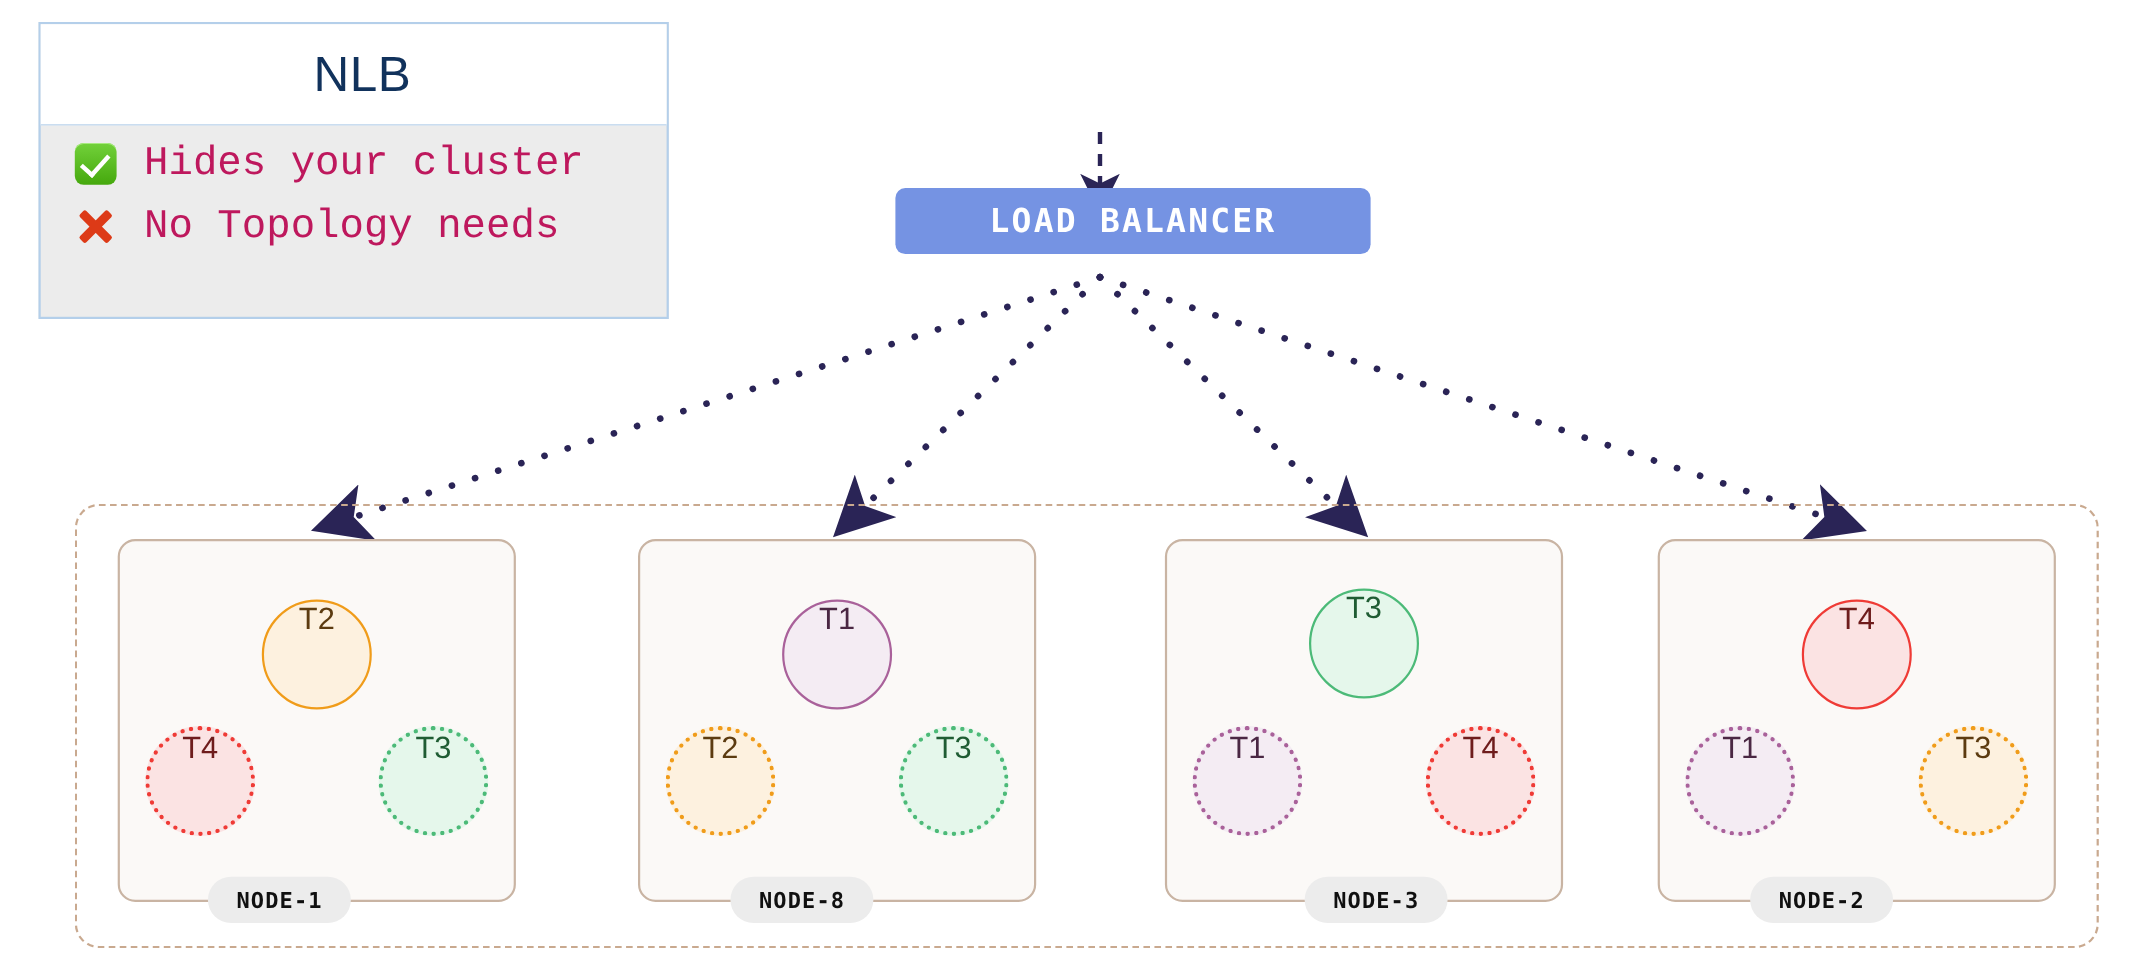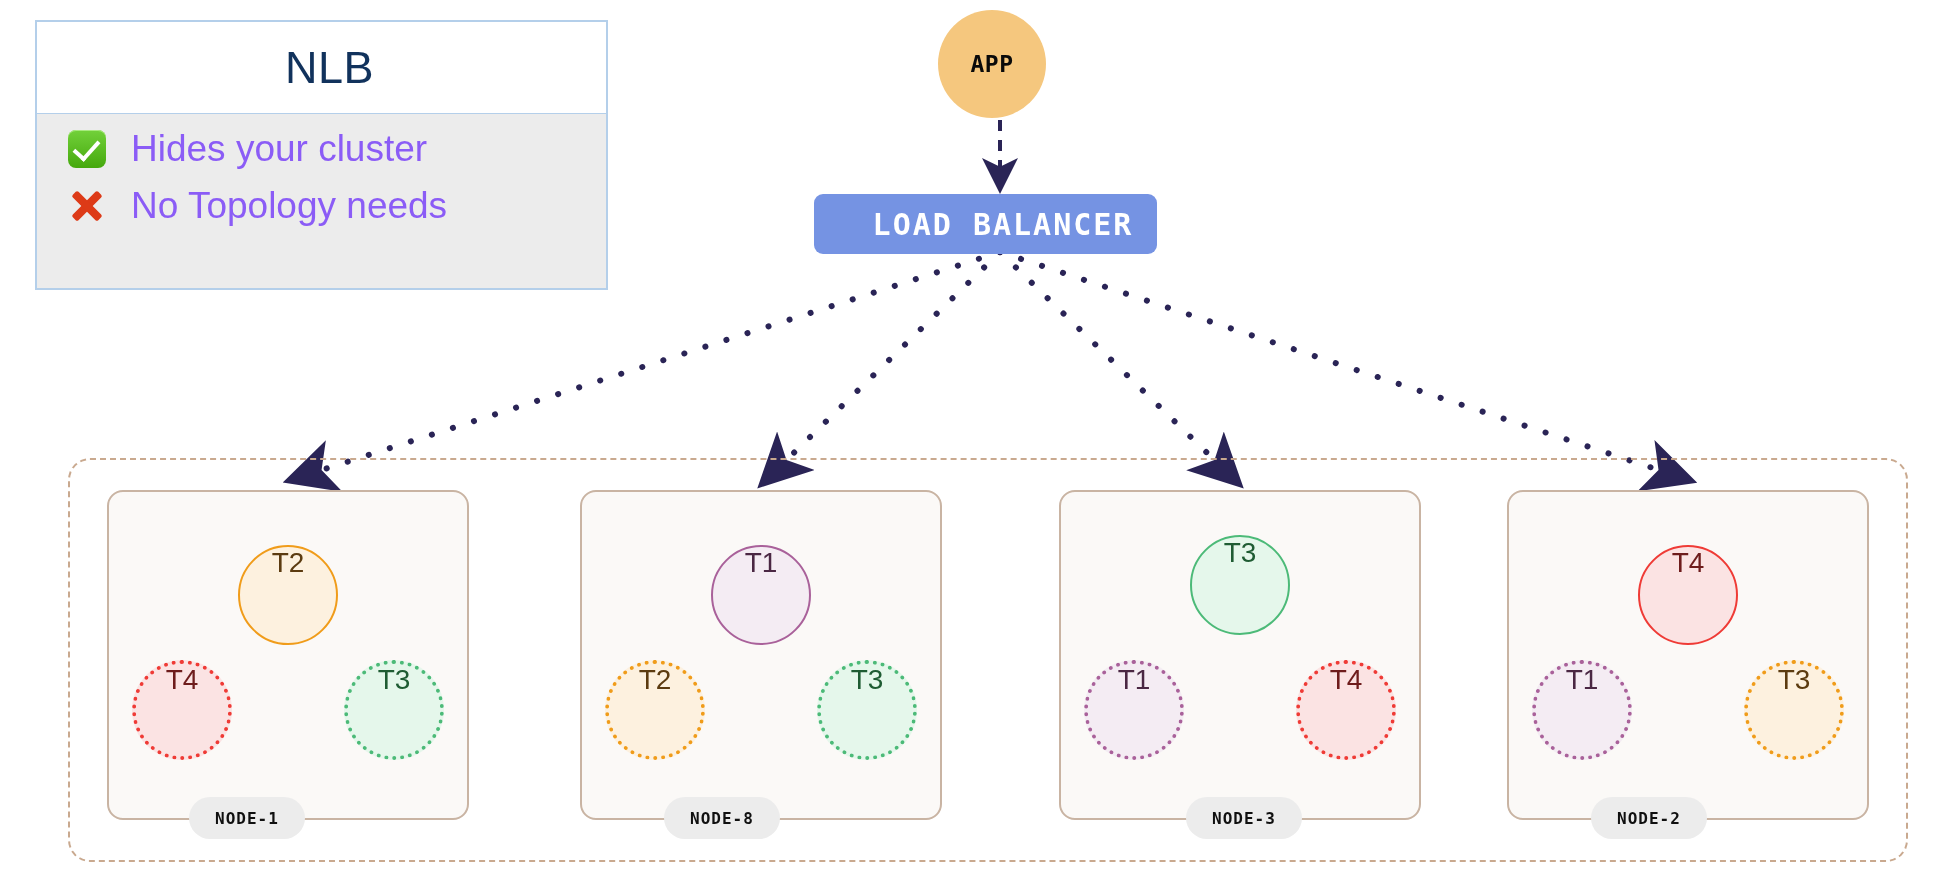--- a/index.html
+++ b/index.html
@@ -30,21 +30,21 @@
     font-size:45px;color:#11325c;letter-spacing:.5px;
   }
   #legend-list{padding:6px 0 0 22px;}
   .legend-row{
     display:flex;align-items:center;height:57px;
   }
   .legend-ico{
     width:56px;min-width:56px;display:flex;align-items:center;justify-content:center;
   }
   .legend-text{
-    font-size:37px;color:#8b5cf6;margin-left:16px;white-space:nowrap;
+    font-size:37px;color:#be185d;margin-left:16px;white-space:nowrap;font-family:Liberation Mono, monospace;
   }
   .ico-check{
     width:38px;height:38px;border-radius:8px;
     background:linear-gradient(#72d13a,#45a80d);
     position:relative;display:block;
     box-shadow:inset 0 1px 0 #a7ea7e;
   }
   .ico-check:after{
     content:"";position:absolute;left:11px;top:5px;
     width:11px;height:21px;border:4px solid #ffffff;
@@ -68,23 +68,23 @@
     border-radius:50%;background:#f5c77e;
     display:flex;align-items:center;justify-content:center;
   }
   #app-label{
     font-family:"DejaVu Sans Mono","Liberation Mono",monospace;
     font-size:23px;font-weight:bold;color:#0a0a0a;letter-spacing:.5px;
   }
 
   
   #lb-box{
-    position:absolute;left:814px;top:194px;width:308px;height:60px;
+    position:absolute;left:814px;top:171px;width:432px;height:60px;
     background:#7593e3;border-radius:9px;
-    display:flex;align-items:center;justify-content:center;padding-left:35px;
+    display:flex;align-items:center;justify-content:center;
   }
   #lb-label{
     font-family:"DejaVu Sans Mono","Liberation Mono",monospace;
     font-size:30px;font-weight:bold;color:#ffffff;letter-spacing:2px;
   }
 
   
   #cluster-frame{
     position:absolute;left:68px;top:458px;width:1840px;height:404px;
     border:2.5px dashed #c9a98f;
@@ -106,21 +106,21 @@
   #node-box-3{left:1507px;}
 
   .node-pill{
     position:absolute;height:42px;
     background:#ececec;border-radius:21px;
     display:flex;align-items:center;justify-content:center;
     padding:0 26px;
   }
   .node-pill span{
     font-family:"DejaVu Sans Mono","Liberation Mono",monospace;
-    font-size:16px;font-weight:bold;color:#101010;letter-spacing:1px;
+    font-size:20px;font-weight:bold;color:#101010;letter-spacing:1px;
   }
   #node-pill-0{left:189px;top:797px;}
   #node-pill-1{left:664px;top:797px;}
   #node-pill-2{left:1186px;top:797px;}
   #node-pill-3{left:1591px;top:797px;}
 
   
   .task{
     position:absolute;border-radius:50%;
     display:flex;align-items:flex-start;justify-content:center;
@@ -166,23 +166,20 @@
       </div>
       <div class="legend-row">
         <span class="legend-ico">
             <i class="ico-x"></i>
           </span>
         <span class="legend-text">No Topology needs</span>
       </div>
     </div>
   </div>
 
-  <div id="app-node">
-    <span id="app-label">APP</span>
-  </div>
 
   <div id="lb-box">
     <span id="lb-label">LOAD  BALANCER</span>
   </div>
 
   <div id="cluster-frame"></div>
 
   <div class="node-box" id="node-box-0"></div>
   <div class="node-box" id="node-box-1"></div>
   <div class="node-box" id="node-box-2"></div>

